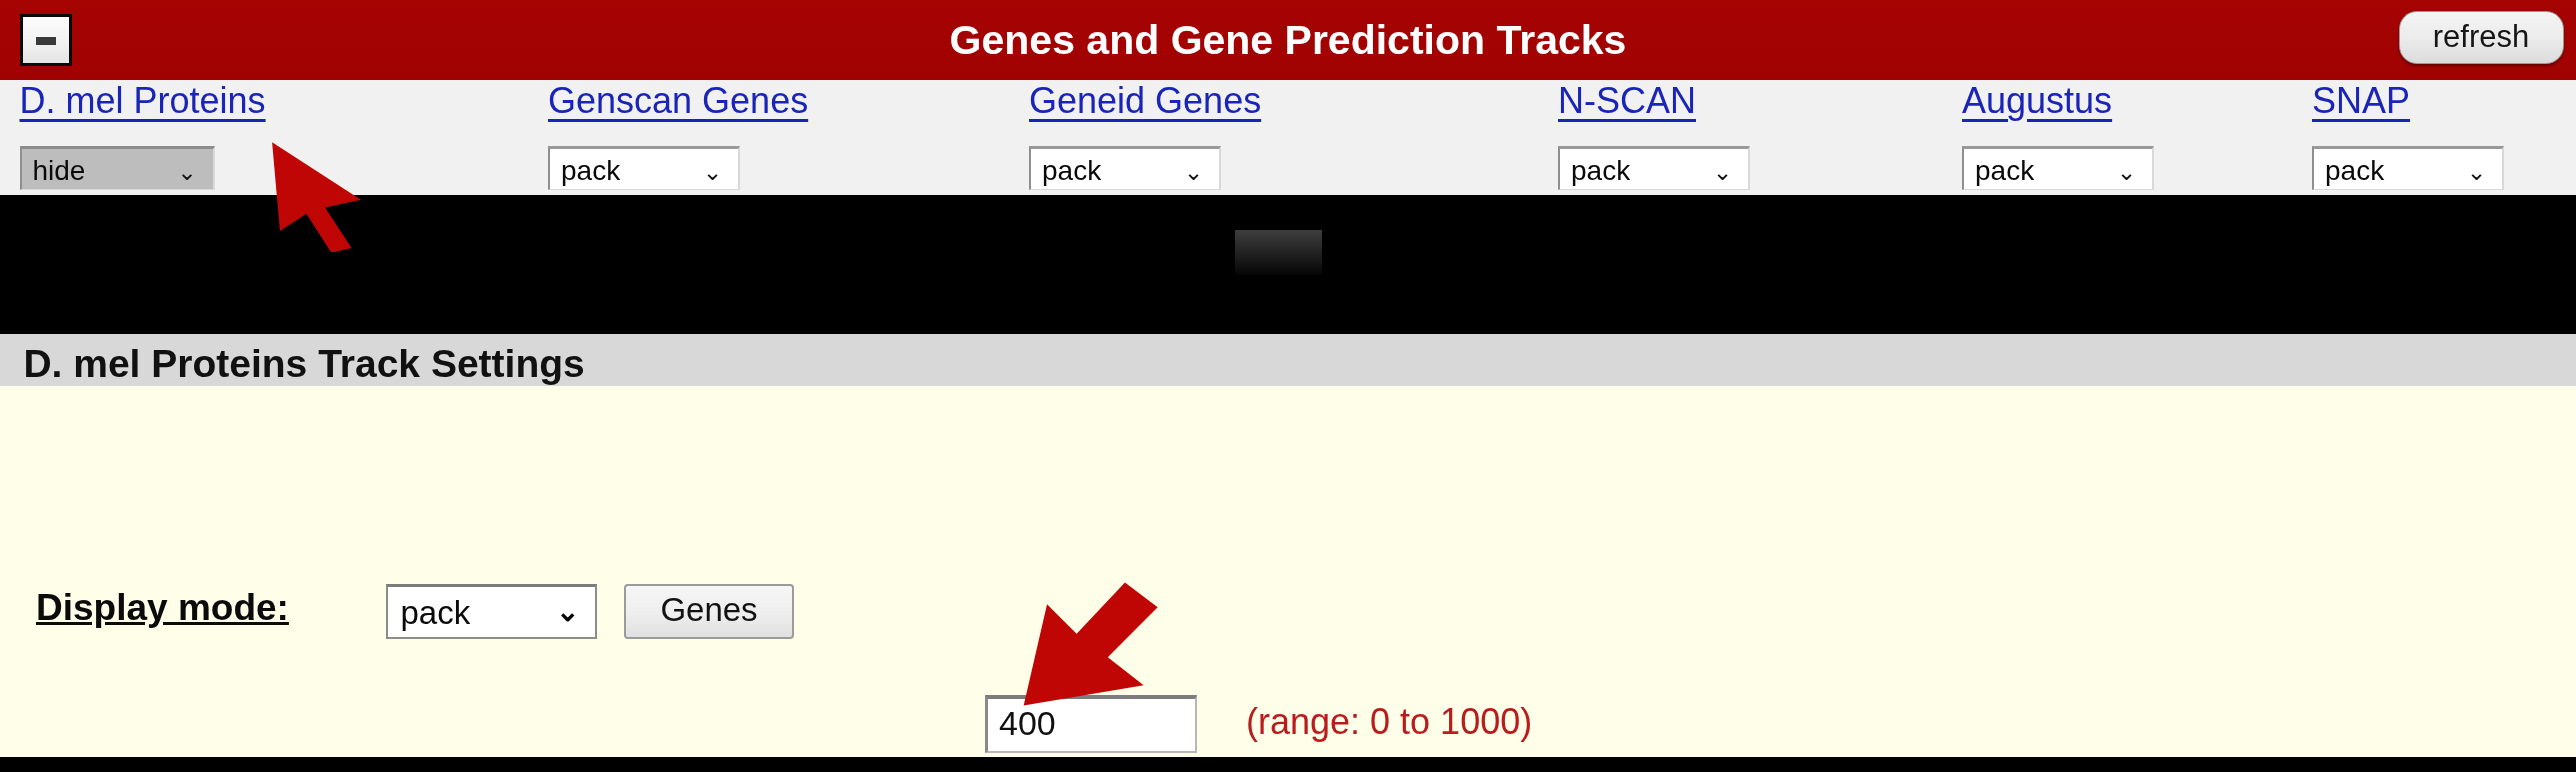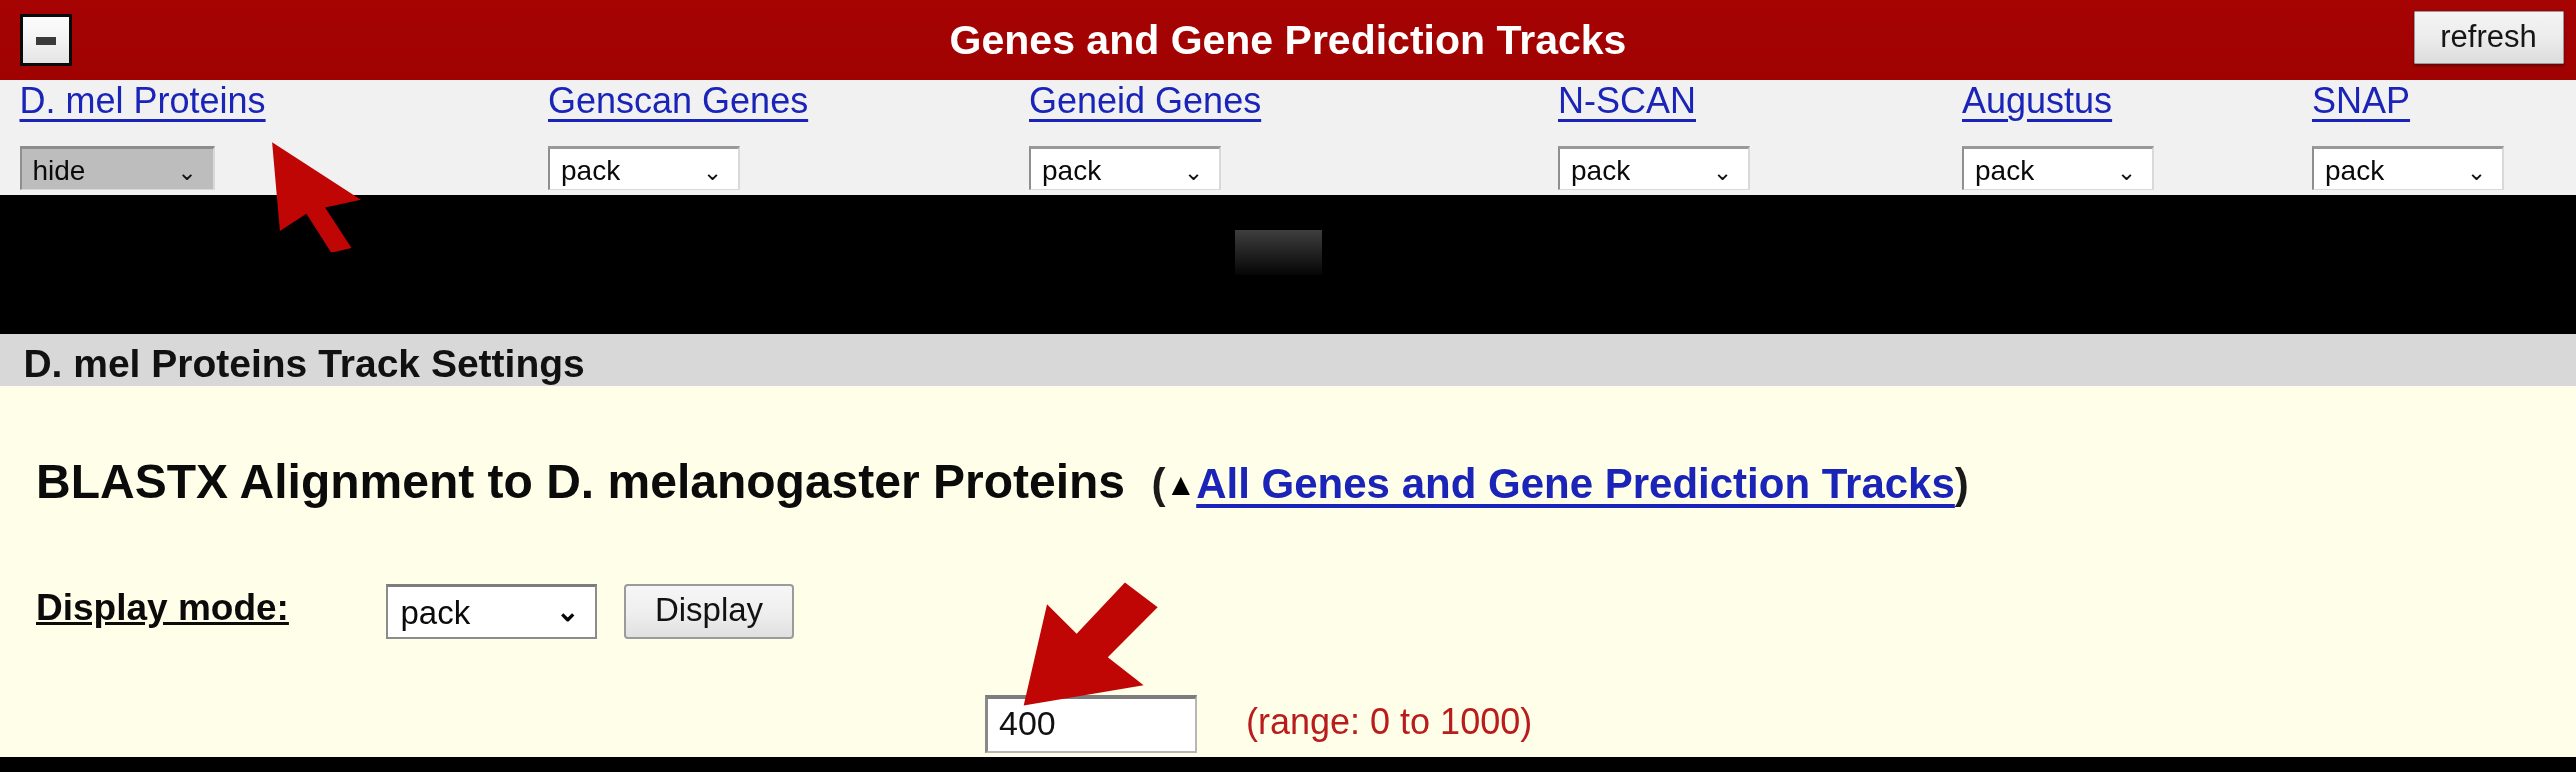--- a/index.html
+++ b/index.html
@@ -61,25 +61,25 @@
     left: 12.5px;
     top: 20px;
     width: 20px;
     height: 7.8px;
     background: #3a3a3a;
   }
   .refresh-btn {
     position: absolute;
     right: 12.5px;
     top: 11px;
-    width: 150px;
+    width: 165px;
     height: 53px;
     background: linear-gradient(180deg,#f4f4f4 0%, #ececec 50%, #dcdcdc 100%);
     border: 1.6px solid #9a9a9a;
-    border-radius: 1px;
+    border-radius: 18px;
     box-sizing: border-box;
     font-size: 31px;
     color: #161616;
     text-align: center;
     line-height: 50px;
     font-family: "Liberation Sans", sans-serif;
     cursor: pointer;
     box-shadow: 0 1.6px 2.3px rgba(0,0,0,0.35);
   }
 
@@ -401,30 +401,27 @@
 
   <div class="blackband"></div>
   <div class="blackband-box"></div>
 
   <div class="section-header">
     <div class="section-header-text">D. mel Proteins Track Settings</div>
   </div>
 
   <div class="body-area"></div>
 
-  <div class="main-heading">
-    <span>BLASTX Alignment to D. melanogaster Proteins</span><span style="display:inline-block;width:26.5px;"></span><span class="paren">(</span><span class="uptri">▲</span><a class="heading-link">All Genes and Gene Prediction Tracks</a><span class="paren">)</span>
-  </div>
 
   <div class="label-bold" id="display-mode-label">Display mode:</div>
   <div class="mode-select">
     <span class="sel-val">pack</span>
     <span class="sel-arrow">⌄</span>
   </div>
-  <div class="submit-btn">Display</div>
+  <div class="submit-btn">Genes</div>
 
   <div class="score-input">
     <span class="val">400</span>
   </div>
   <div class="range-note">(range: 0 to 1000)</div>
 
   <div class="bottom-strip"></div>
 
   <svg class="cursor-arrow" style="left:269px; top:139px;" width="148" height="113" viewBox="0 0 190 145">
     <polygon points="4,4 118,78 72,88 106,140 80,146 48,96 14,118" fill="#c00505"></polygon>

